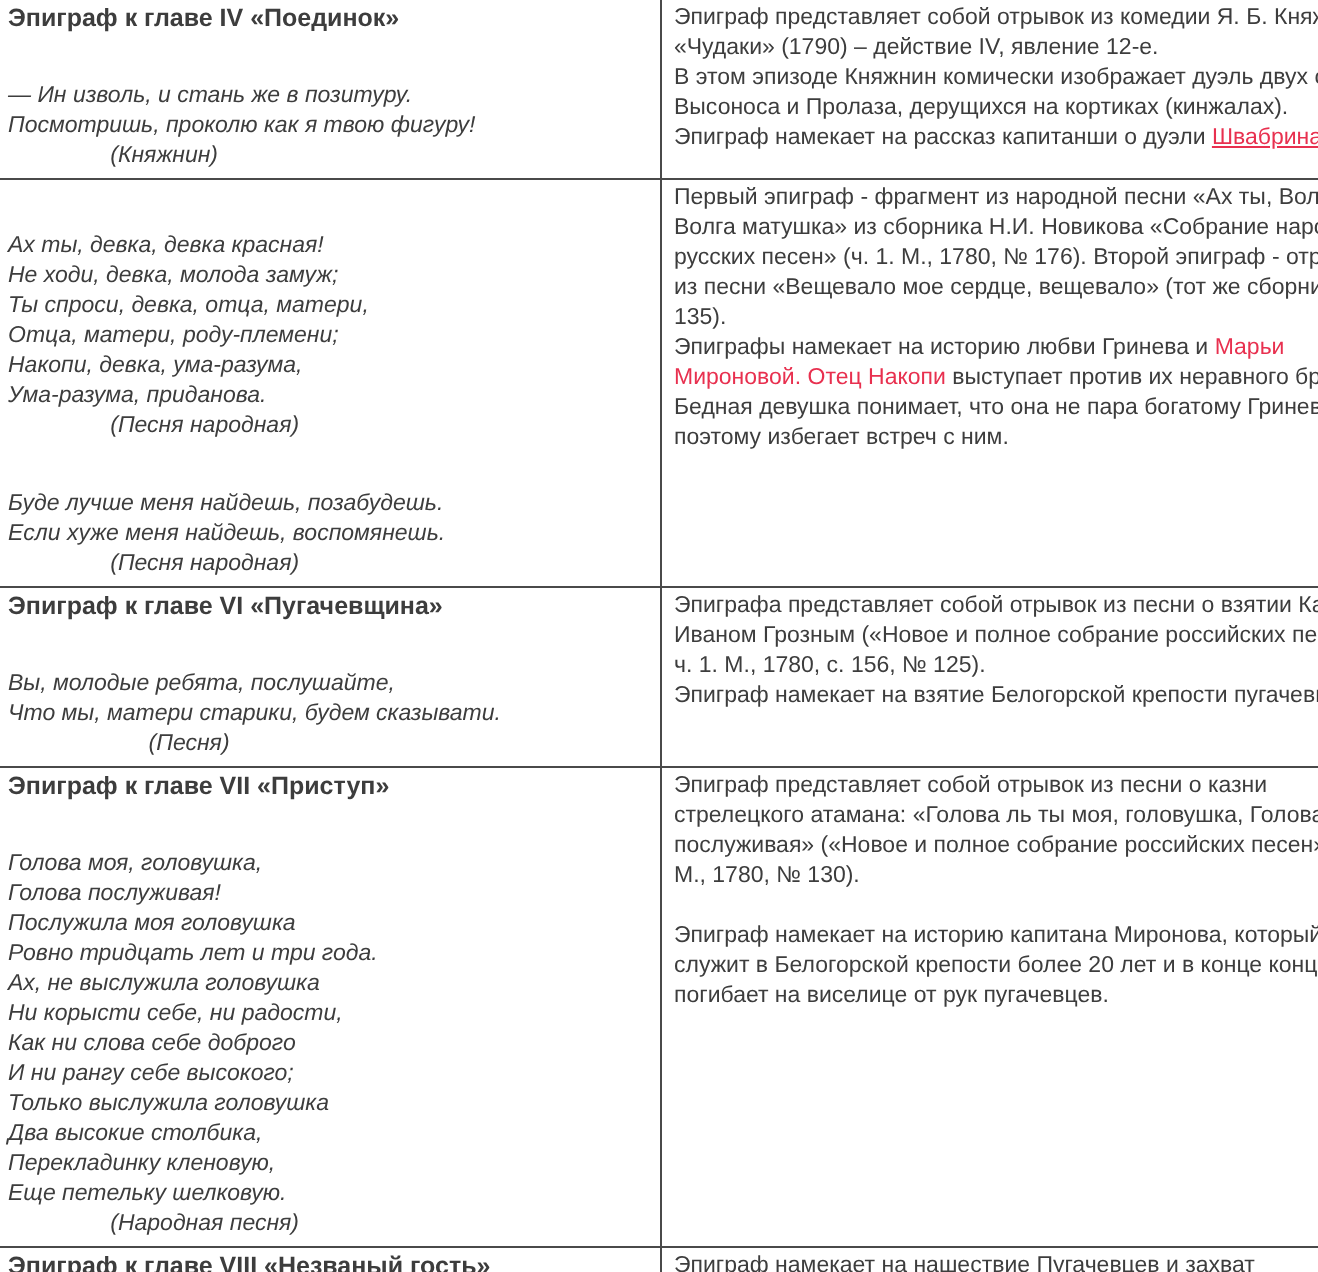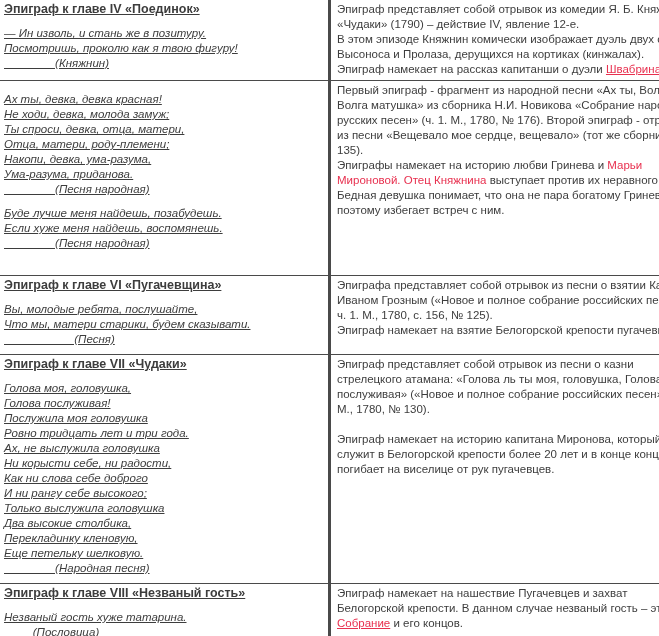--- a/index.html
+++ b/index.html
@@ -12,26 +12,26 @@
   .row{
     display:grid;grid-template-columns:331px 361px;
     border-bottom:1px solid #4a4a4a;box-sizing:border-box;
   }
   .row:nth-child(1){min-height:75px;}
   .row:nth-child(2){min-height:195px;}
   .row:nth-child(3){min-height:79px;}
   .row:nth-child(4){min-height:229px;}
   .row:nth-child(5){min-height:60px;}
   .cell-left{
-    border-right:3px solid #c2410c;box-sizing:border-box;
-    padding:2px 4px 3px 4px;overflow:hidden;text-decoration:underline;
+    border-right:1px solid #c2410c;box-sizing:border-box;
+    padding:2px 4px 3px 4px;overflow:hidden;
   }
   .cell-right{padding:2px 0 3px 6px;box-sizing:border-box;}
   .chapter-header{font-weight:bold;font-size:12.5px;line-height:15px;}
-  .verse{font-style:italic;white-space:pre;margin-top:9px;}
+  .verse{font-style:italic;white-space:pre;margin-top:24px;}
   .note{white-space:pre;}
   .link{color:var(--link-color,#e8304f);}
   .u{text-decoration:underline;}
 </style>
 </head>
 <body style="color: rgb(61, 61, 61);">
 
 <div class="epitable">
 
   <div class="row" style="border-bottom-color: rgb(74, 74, 74);">
@@ -63,21 +63,21 @@
 Если хуже меня найдешь, воспомянешь.
                 (Песня народная)</div>
     </div>
     <div class="cell-right">
       <div class="note"><span>Первый эпиграф - фрагмент из народной песни «Ах ты, Волга,
 Волга матушка» из сборника Н.И. Новикова «Собрание народных
 русских песен» (ч. 1. М., 1780, № 176). Второй эпиграф - отрывок
 из песни «Вещевало мое сердце, вещевало» (тот же сборник, №
 135).
 Эпиграфы намекает на историю любви Гринева и </span><span class="link">Марьи
-Мироновой.</span><span> </span><span class="link">Отец Княжнина</span><span> выступает против их неравного брака.
+Мироновой.</span><span> </span><span class="link">Отец Накопи</span><span> выступает против их неравного брака.
 Бедная девушка понимает, что она не пара богатому Гриневу,
 поэтому избегает встреч с ним.</span></div>
     </div>
   </div>
 
   <div class="row" style="border-bottom-color: rgb(74, 74, 74);">
     <div class="cell-left" style="border-right-color: rgb(74, 74, 74);">
       <div class="chapter-header">Эпиграф к главе VI «Пугачевщина»</div>
       <div class="verse">Вы, молодые ребята, послушайте,
 Что мы, матери старики, будем сказывати.
@@ -86,21 +86,21 @@
     <div class="cell-right">
       <div class="note"><span>Эпиграфа представляет собой отрывок из песни о взятии Казани
 Иваном Грозным («Новое и полное собрание российских песен»,
 ч. 1. М., 1780, с. 156, № 125).
 Эпиграф намекает на взятие Белогорской крепости пугачевцами.</span></div>
     </div>
   </div>
 
   <div class="row" style="border-bottom-color: rgb(74, 74, 74);">
     <div class="cell-left" style="border-right-color: rgb(74, 74, 74);">
-      <div class="chapter-header">Эпиграф к главе VII «Чудаки»</div>
+      <div class="chapter-header">Эпиграф к главе VII «Приступ»</div>
       <div class="verse">Голова моя, головушка,
 Голова послуживая!
 Послужила моя головушка
 Ровно тридцать лет и три года.
 Ах, не выслужила головушка
 Ни корысти себе, ни радости,
 Как ни слова себе доброго
 И ни рангу себе высокого;
 Только выслужила головушка
 Два высокие столбика,

